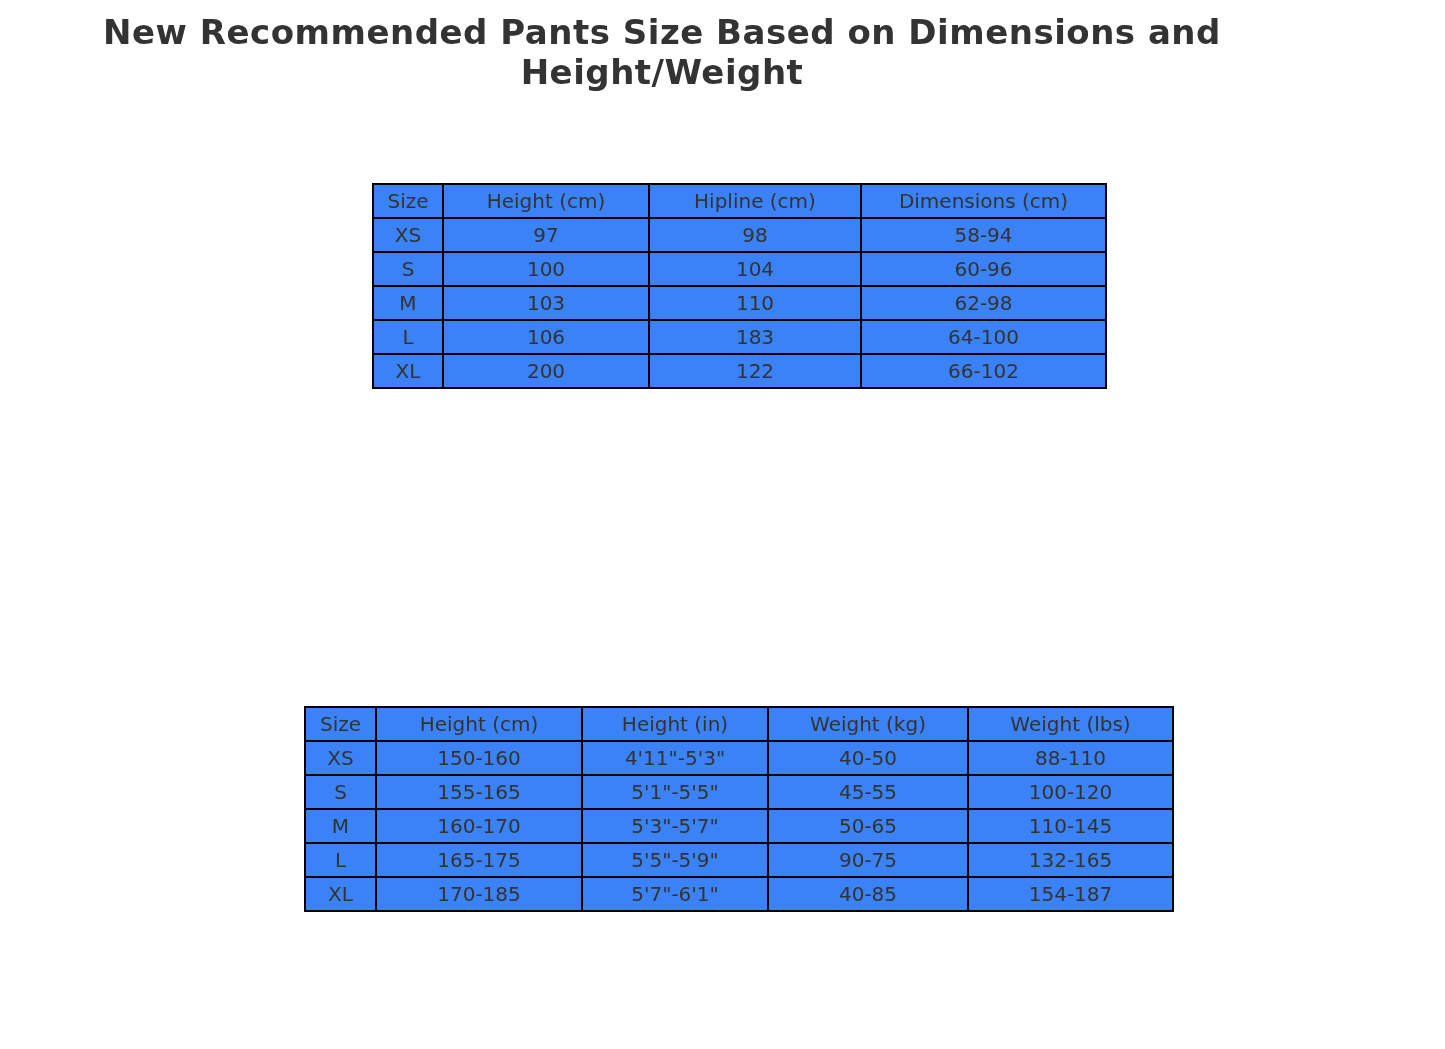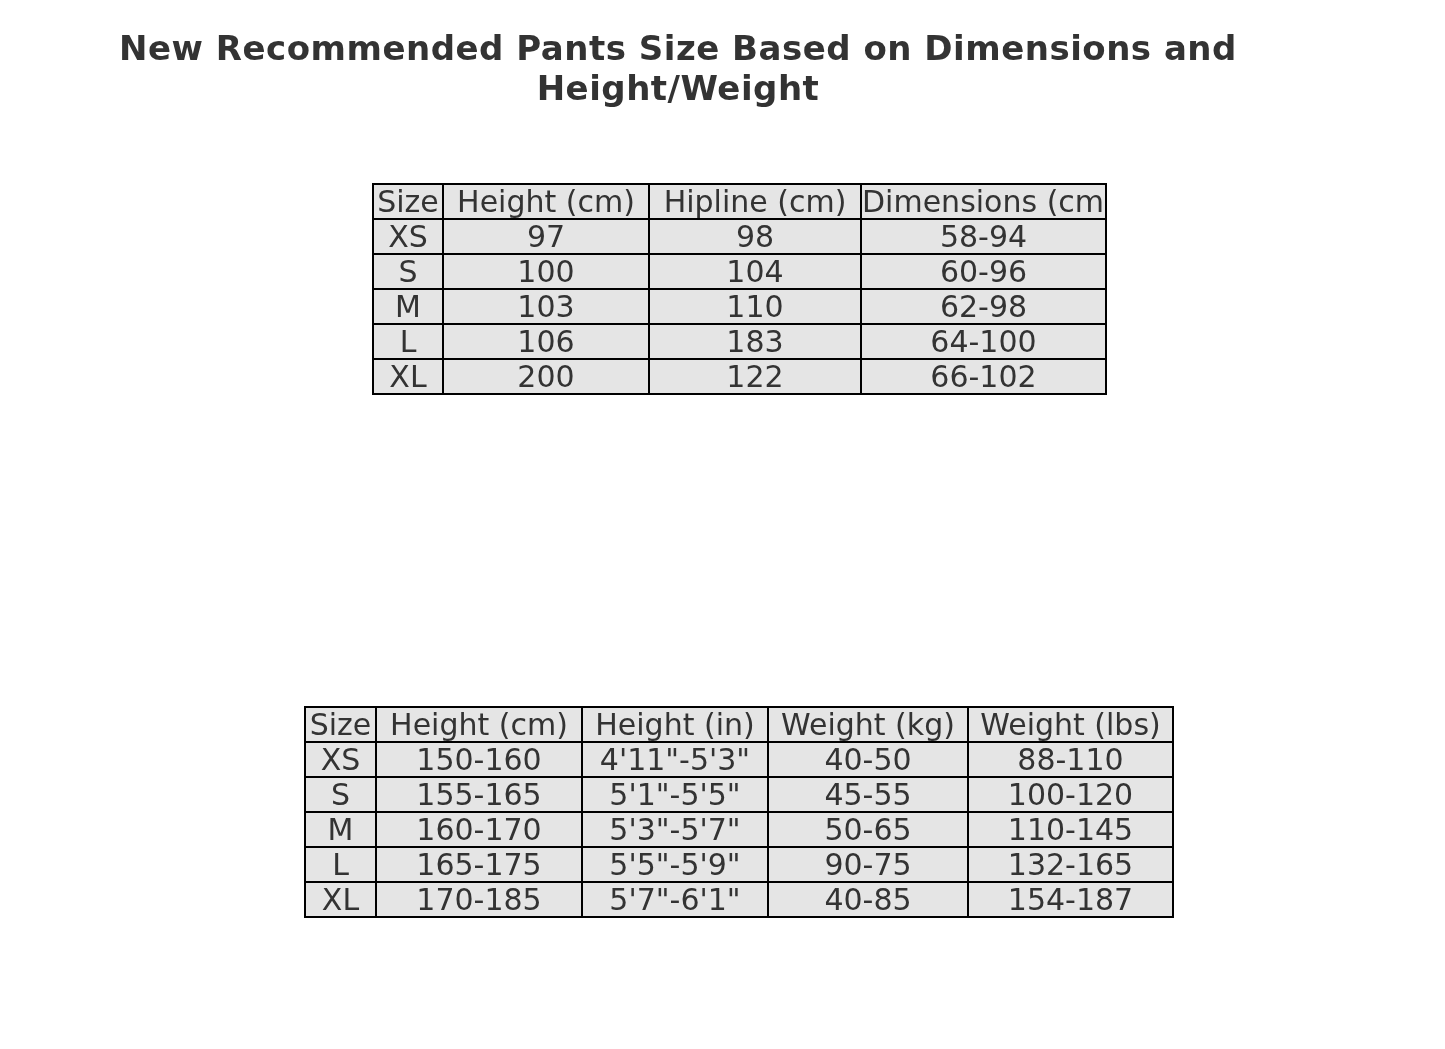--- a/index.html
+++ b/index.html
@@ -13,35 +13,35 @@
     position: relative;
     overflow: hidden;
     font-family: "DejaVu Sans", sans-serif;
     color: #333333;
   }
   .figure-title {
     position: absolute;
     top: 12px;
     left: 0;
     width: 1324px;
-    margin: 16px;
+    margin: 0;
     text-align: center;
     font-size: 34px;
     font-weight: bold;
     letter-spacing: 0.5px;
     color: #333333;
     font-family: "DejaVu Sans", sans-serif;
   }
   table.size-table {
     position: absolute;
     border-collapse: collapse;
     table-layout: fixed;
-    font-size: 30px;
+    font-size: 20px;
     color: #333333;
-    background: #e5e5e5;
+    background: #3b82f6;
   }
   table.size-table th,
   table.size-table td {
     border: 2px solid #000000;
     padding: 0;
     height: 32px;
     text-align: center;
     vertical-align: middle;
     font-weight: normal;
     line-height: 1.1;

